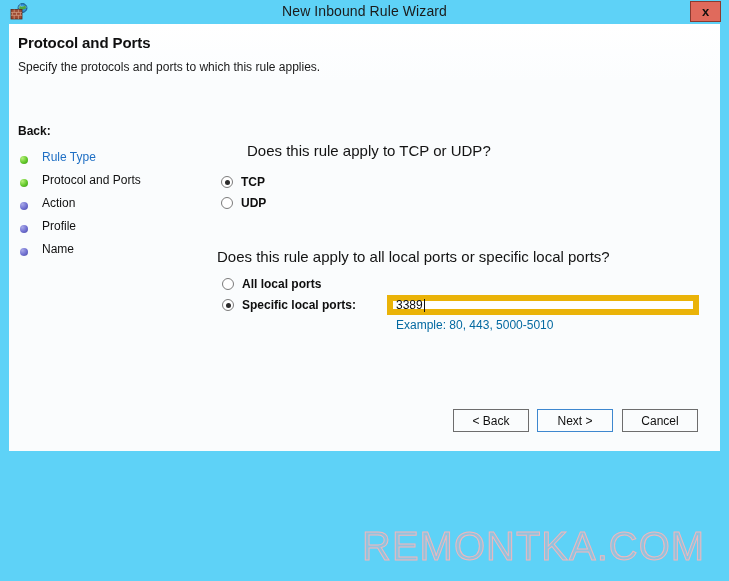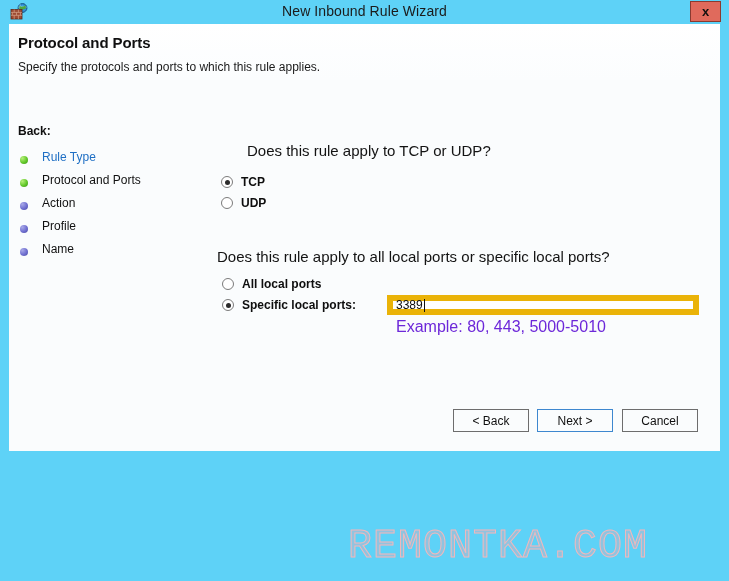--- a/index.html
+++ b/index.html
@@ -223,22 +223,22 @@
     display: inline-block;
     width: 1px;
     height: 13px;
     background: #111111;
     margin-left: 1px;
   }
   #ports-example {
     position: absolute;
     left: 187px;
     top: 238px;
-    font-size: 16px;
-    color: #6d28d9;
+    font-size: 12px;
+    color: #0369a1;
     white-space: nowrap;
   }
 
   
   #footer {
     position: absolute;
     left: 0;
     bottom: 0;
     width: 711px;
     height: 56px;
@@ -262,23 +262,23 @@
   .dlg-button.focused {
     border-color: #3d87cf;
   }
   #btn-back   { left: 444px; }
   #btn-next   { left: 528px; }
   #btn-cancel { left: 613px; }
 
   
   #watermark {
     position: absolute;
-    left: 348px;
+    left: 362px;
     top: 524px;
-    font-family: Liberation Mono, monospace;
+    font-family: Liberation Sans, sans-serif;
     font-size: 40px;
     letter-spacing: 1px;
     color: transparent;
     -webkit-text-stroke: 1px #f0b8bd;
     text-shadow: 0 0 1px rgba(240,170,178,0.35);
     white-space: nowrap;
     pointer-events: none;
     user-select: none;
   }
 </style>

